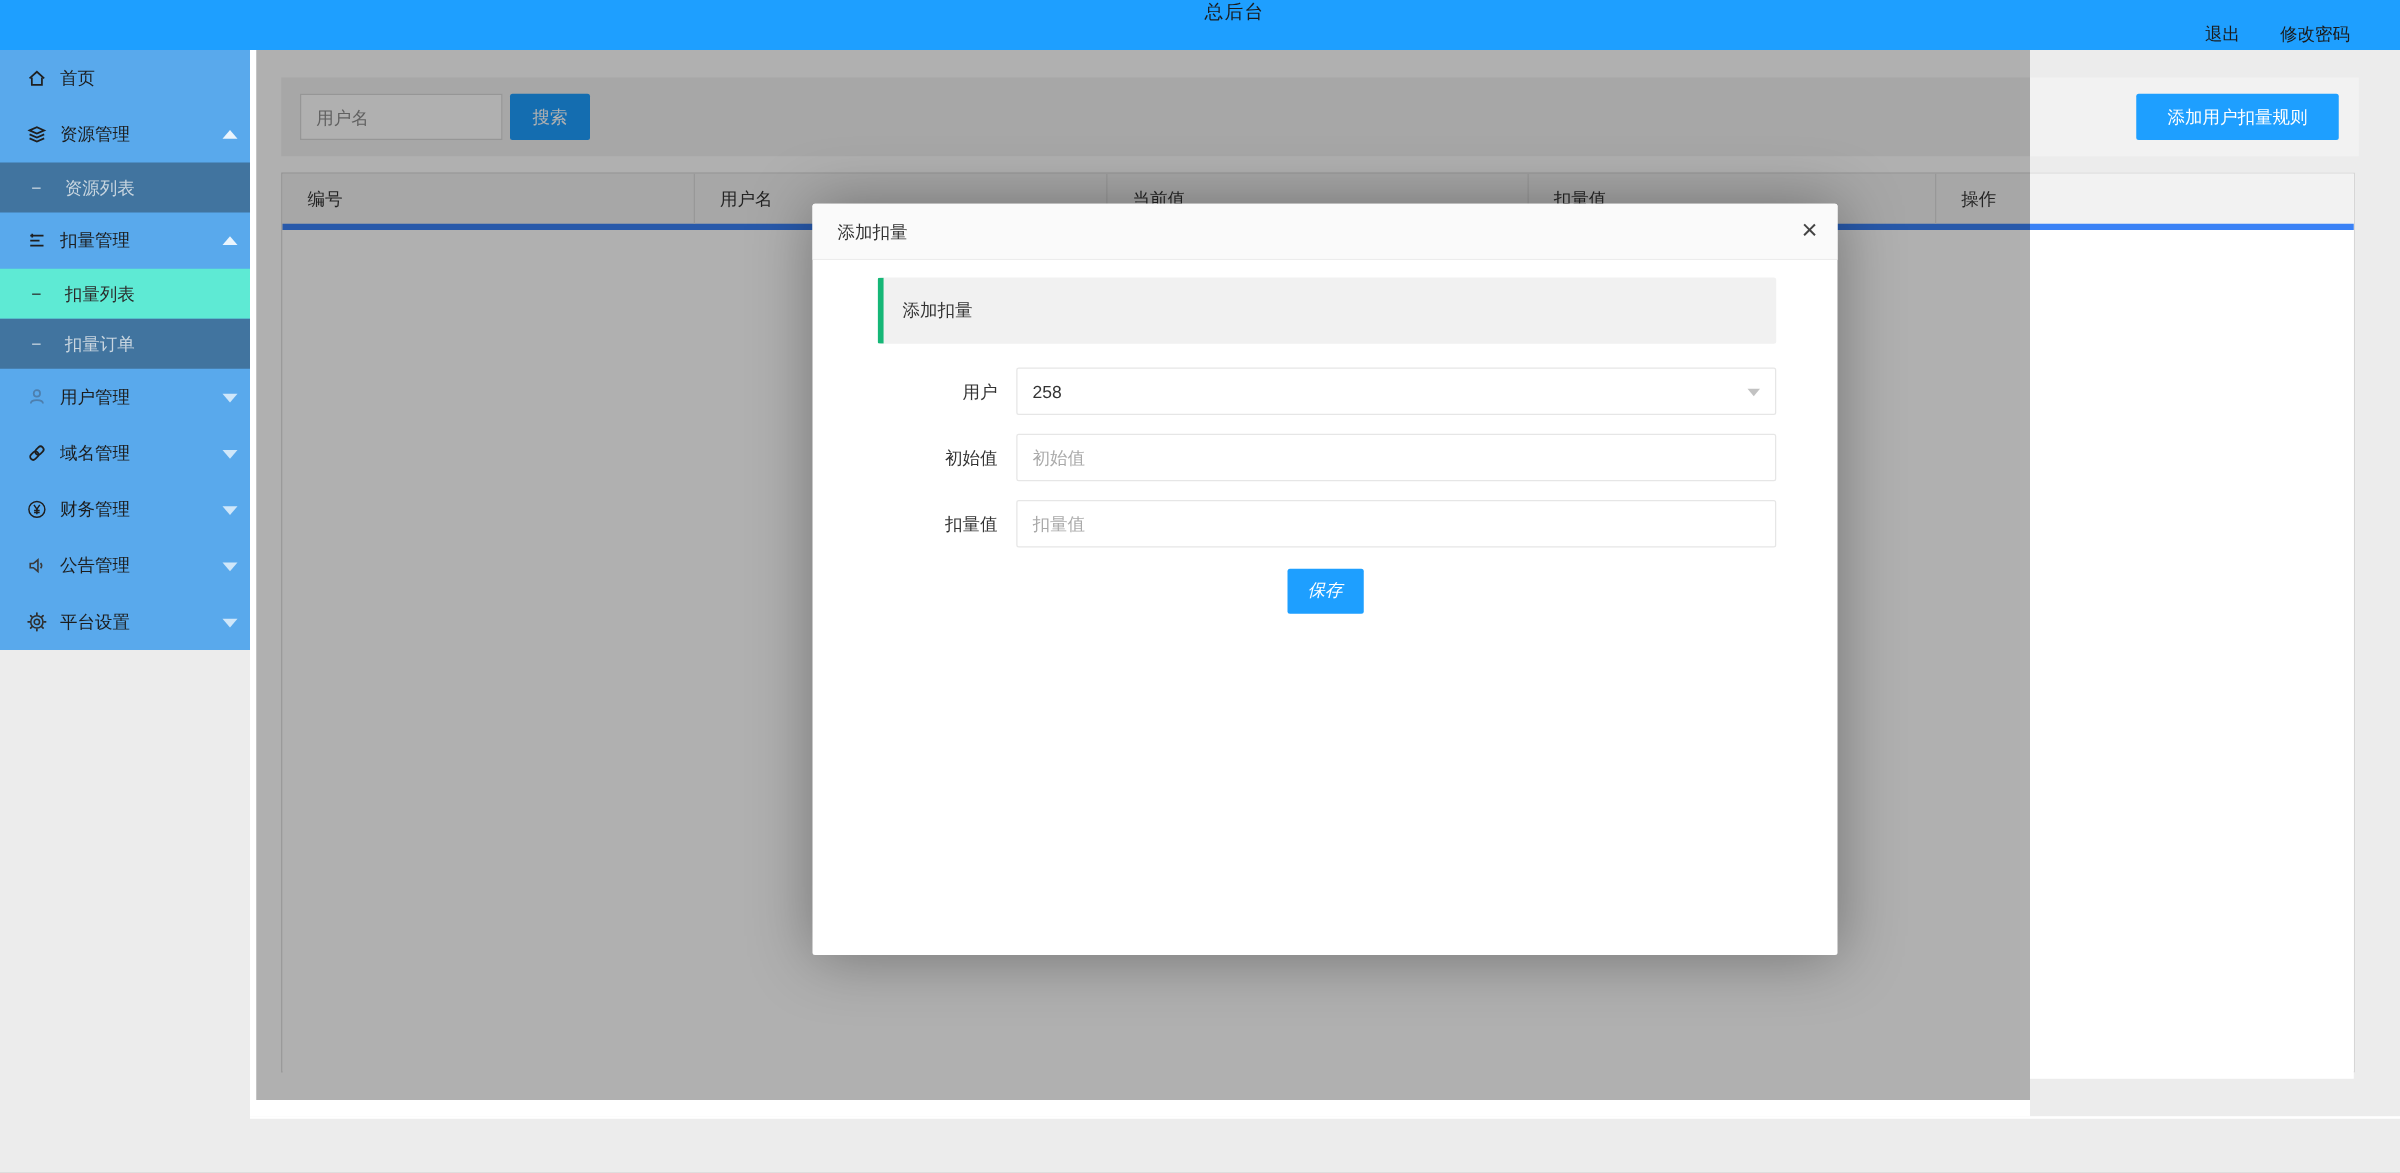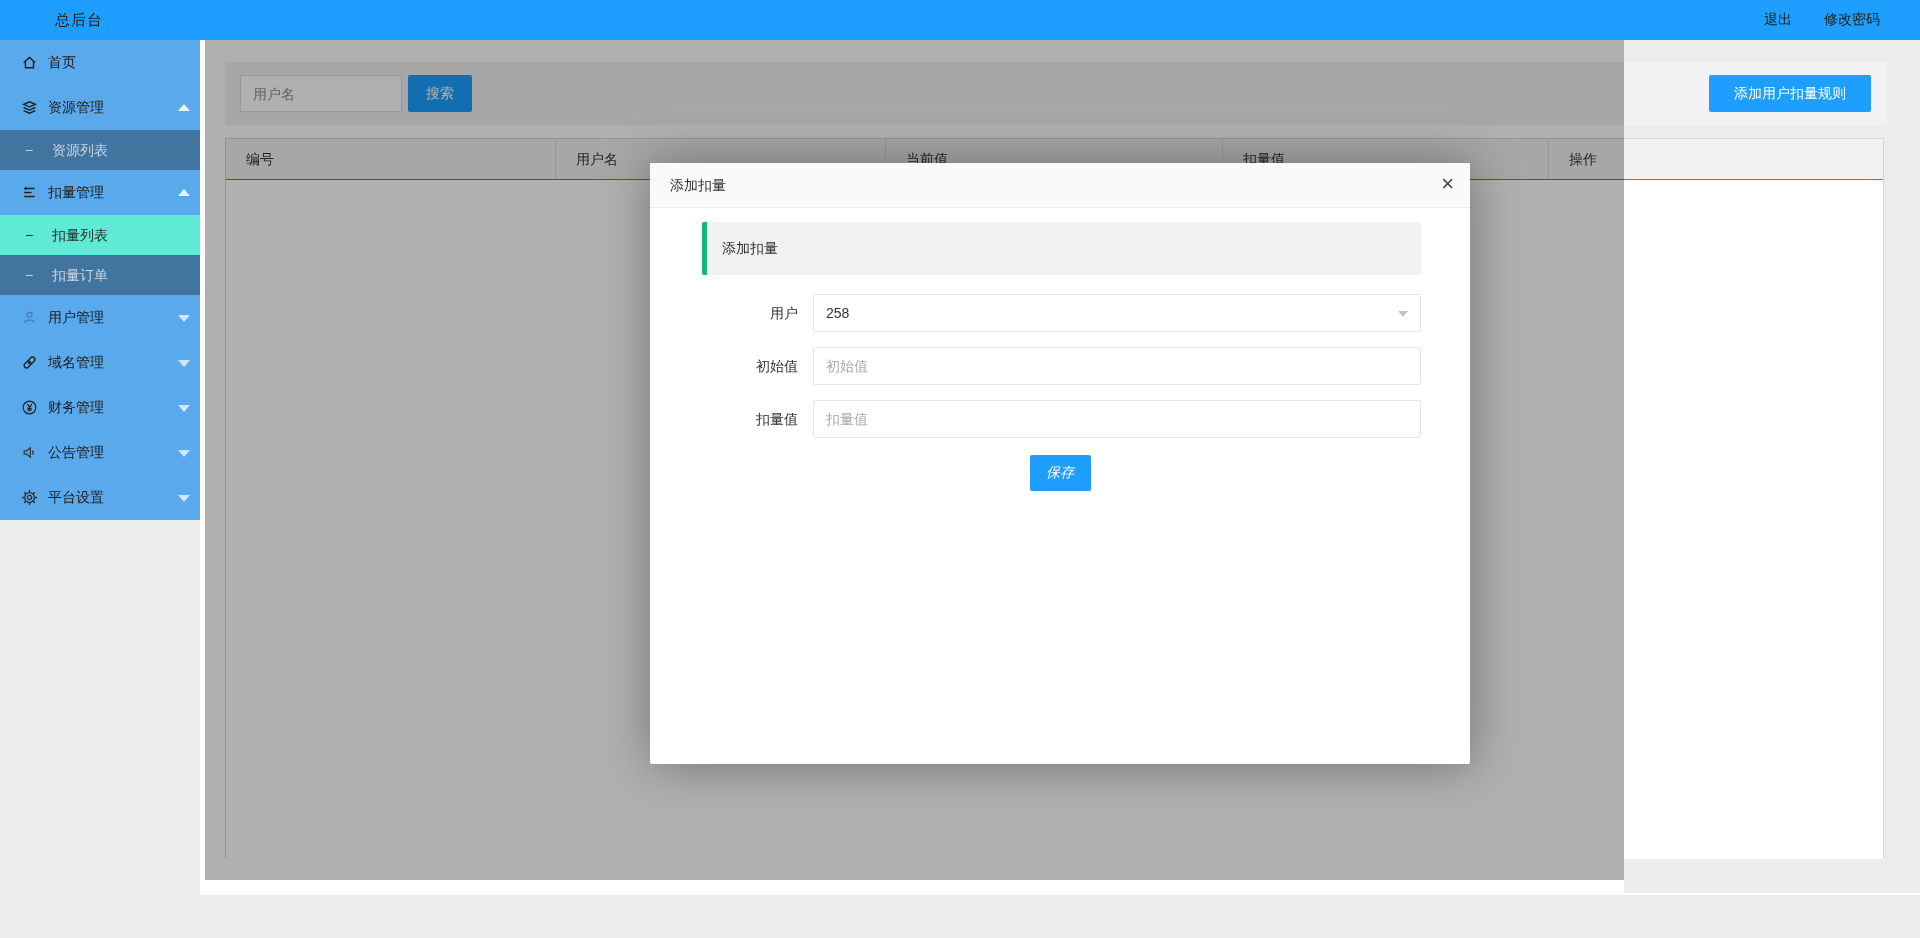--- a/index.html
+++ b/index.html
@@ -1,21 +1,21 @@
 <!DOCTYPE html>
 <html><head>
 <meta charset="utf-8">
 <style>
   html,body{margin:0;padding:0;}
   body{font-family:"Liberation Sans","DejaVu Sans",sans-serif;}
   .screen{position:relative;width:1920px;height:938px;background:#ECECEC;overflow:hidden;}
 
   
   .app-header{position:absolute;left:0;top:0;width:1920px;height:40px;background:#1E9FFF;
-    display:flex;align-items:center;z-index:20;}
+    display:flex;align-items:center;z-index:20;flex-direction:column;}
   .app-title{margin-left:55px;font-size:15px;color:#1b1b1b;letter-spacing:1px;}
   .hlinks{margin-left:auto;display:flex;gap:32px;padding-right:40px;}
   .hlinks a{font-size:14px;color:#1b1b1b;text-decoration:none;cursor:pointer;}
 
   
   .sidebar{position:absolute;left:0;top:40px;width:200px;background:#59A9EC;z-index:15;}
   .nav-top{position:relative;height:45px;display:flex;align-items:center;padding-left:20px;
     font-size:14px;color:#1c1c1c;cursor:pointer;}
   .nav-top .nicon{width:18px;height:18px;display:inline-flex;align-items:center;justify-content:center;}
   .nav-top .nlabel{margin-left:10px;}
@@ -34,21 +34,21 @@
   .search-input{position:absolute;left:15px;top:13px;width:162px;height:37px;box-sizing:border-box;
     border:1px solid #d9d9d9;background:#fff;padding:0 12px;font-size:14px;color:#333;outline:none;
     font-family:inherit;}
   .search-input::placeholder{color:#8d8d8d;}
   .btn{background:#1E9FFF;color:#fff;border:none;border-radius:2px;font-size:14px;cursor:pointer;
     font-family:inherit;}
   .search-btn{position:absolute;left:183px;top:13px;width:64px;height:37px;}
   .add-btn{position:absolute;right:16px;top:13px;height:37px;padding:0 25px;}
   .dtable{position:absolute;left:25px;top:98px;width:1659px;height:720px;box-sizing:border-box;
     border:1px solid #d6d6d6;background:#fff;}
-  .dthead{display:flex;height:40px;background:#f2f2f2;border-bottom:1px solid #3b82f6;}
+  .dthead{display:flex;height:40px;background:#f2f2f2;border-bottom:5px solid #3b82f6;}
   .dth{box-sizing:border-box;line-height:40px;padding-left:20px;font-size:14px;color:#333;
     border-right:1px solid #dddddd;}
   .dth:nth-child(1){width:330px;}
   .dth:nth-child(2){width:330px;}
   .dth:nth-child(3){width:337px;}
   .dth:nth-child(4){width:326px;}
   .dth:nth-child(5){flex:1;border-right:none;}
   .dtbody{height:679px;background:#fff;}
 
   

